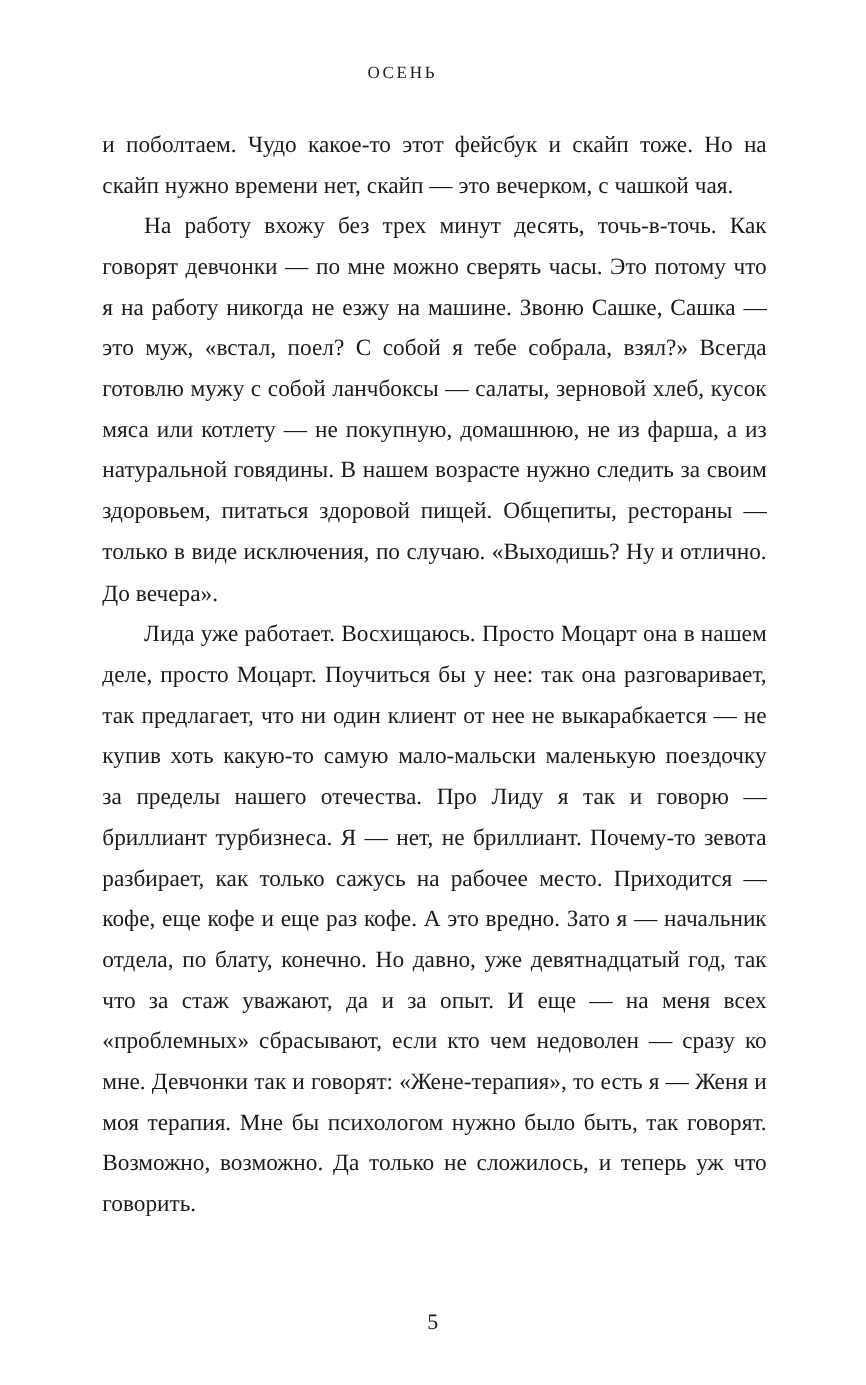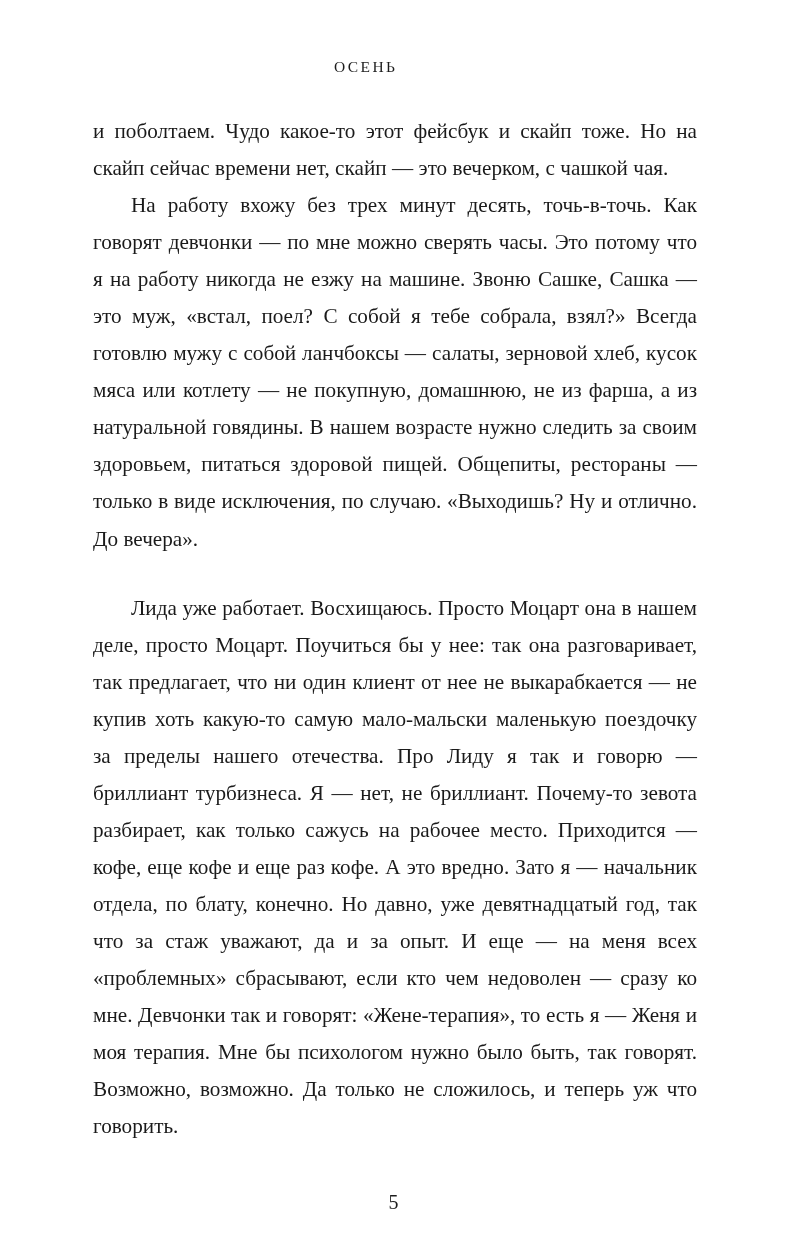--- a/index.html
+++ b/index.html
@@ -52,21 +52,21 @@
     text-align-last: left;
     text-indent: 0;
     color: #1a1a1a;
     hyphens: manual;
     word-spacing: 0.1px;
   }
   .para.indent {
     text-indent: 38px;
   }
   
-  .para:last-child { text-align-last: left; margin-top: 32px; }
+  .para:last-child { text-align-last: left; }
 
   
   .folio {
     position: absolute;
     top: 1190px;
     left: 0;
     width: 787px;
     text-align: center;
     font-size: 20px;
     line-height: 24px;
@@ -74,20 +74,20 @@
   }
 </style>
 </head>
 <body>
 
 <div class="page">
 
   <div class="running-head">Осень</div>
 
   <div class="textblock">
-    <p class="para">и поболтаем. Чудо какое-то этот фейсбук и скайп тоже. Но на скайп сейчас времени нет, скайп — это вечерком, с чашкой чая.</p>
+    <p class="para">и поболтаем. Чудо какое-то этот фейсбук и скайп тоже. Но на скайп нужно времени нет, скайп — это вечерком, с чашкой чая.</p>
     <p class="para indent">На работу вхожу без трех минут десять, точь-в-точь. Как говорят девчонки — по мне можно сверять часы. Это потому что я на работу никогда не езжу на машине. Звоню Сашке, Сашка — это муж, «встал, поел? С собой я тебе собрала, взял?» Всегда готовлю мужу с собой ланчбоксы — салаты, зерновой хлеб, кусок мяса или котлету — не покупную, домашнюю, не из фарша, а из натуральной говядины. В нашем возрасте нужно следить за своим здоровьем, питаться здоровой пищей. Общепиты, рестораны — только в виде исключения, по случаю. «Выходишь? Ну и отлично. До вечера».</p>
     <p class="para indent">Лида уже работает. Восхищаюсь. Просто Моцарт она в нашем деле, просто Моцарт. Поучиться бы у нее: так она разговаривает, так предлагает, что ни один клиент от нее не выкарабкается — не купив хоть какую-то самую мало-мальски маленькую поездочку за пределы нашего отечества. Про Лиду я так и говорю — бриллиант турбизнеса. Я — нет, не бриллиант. Почему-то зевота разбирает, как только сажусь на рабочее место. Приходится — кофе, еще кофе и еще раз кофе. А это вредно. Зато я — начальник отдела, по блату, конечно. Но давно, уже девятнадцатый год, так что за стаж уважают, да и за опыт. И еще — на меня всех «проблемных» сбрасывают, если кто чем недоволен — сразу ко мне. Девчонки так и говорят: «Жене-терапия», то есть я — Женя и моя терапия. Мне бы психологом нужно было быть, так говорят. Возможно, возможно. Да только не сложилось, и теперь уж что говорить.</p>
   </div>
 
   <div class="folio">5</div>
 
 </div>
 
 </body></html>

